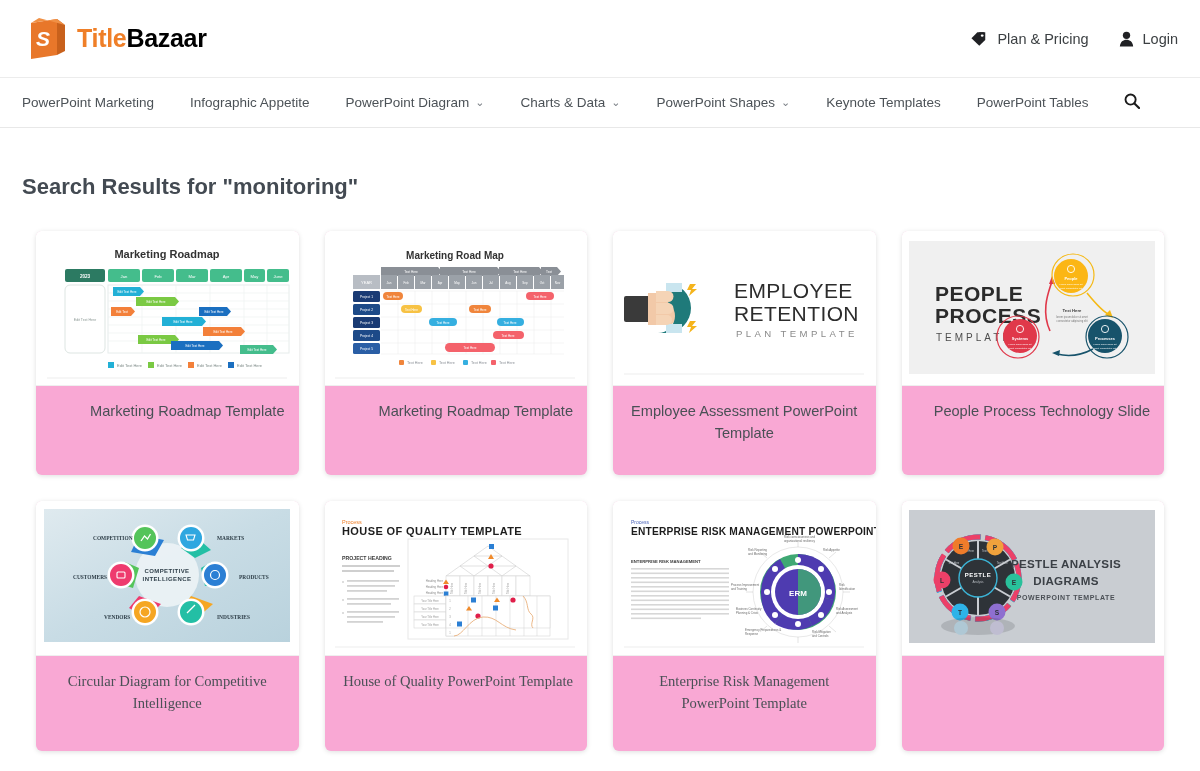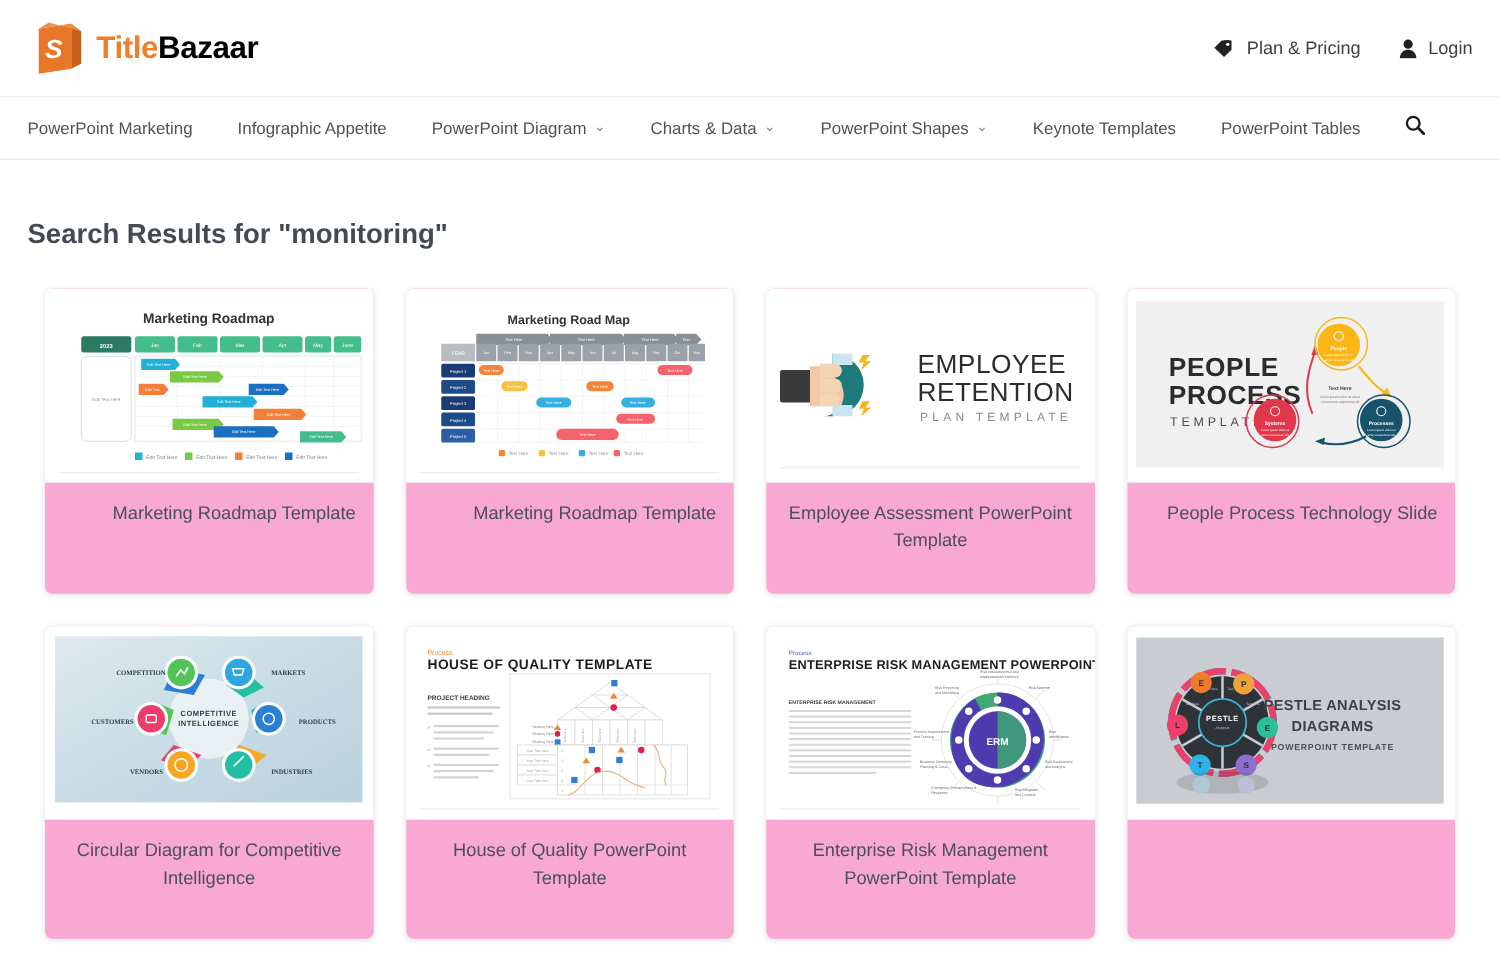--- a/index.html
+++ b/index.html
@@ -83,21 +83,21 @@
     position: relative;
   }
   .card-thumb svg { display: block; }
   .card-title {
     padding: 15px 14px 30px 14px;
     font-size: 14.6px;
     line-height: 1.5;
     color: #4a5056;
     text-align: center;
   }
-  .row2 .card-title { padding-bottom: 36px; }
+  .row2 .card-title { padding-bottom: 36px; font-family: Liberation Serif, serif; }
 </style>
 </head>
 <body>
 
 <div class="topbar">
   <div class="logo">
     <span class="logo-mark">
       <svg width="42" height="44" viewBox="0 0 42 44">
         <polygon points="5,6 31,2 31,38 5,42" fill="#e8772a"></polygon>
         <polygon points="31,2 39,8 39,34 31,38" fill="#c8611c"></polygon>

